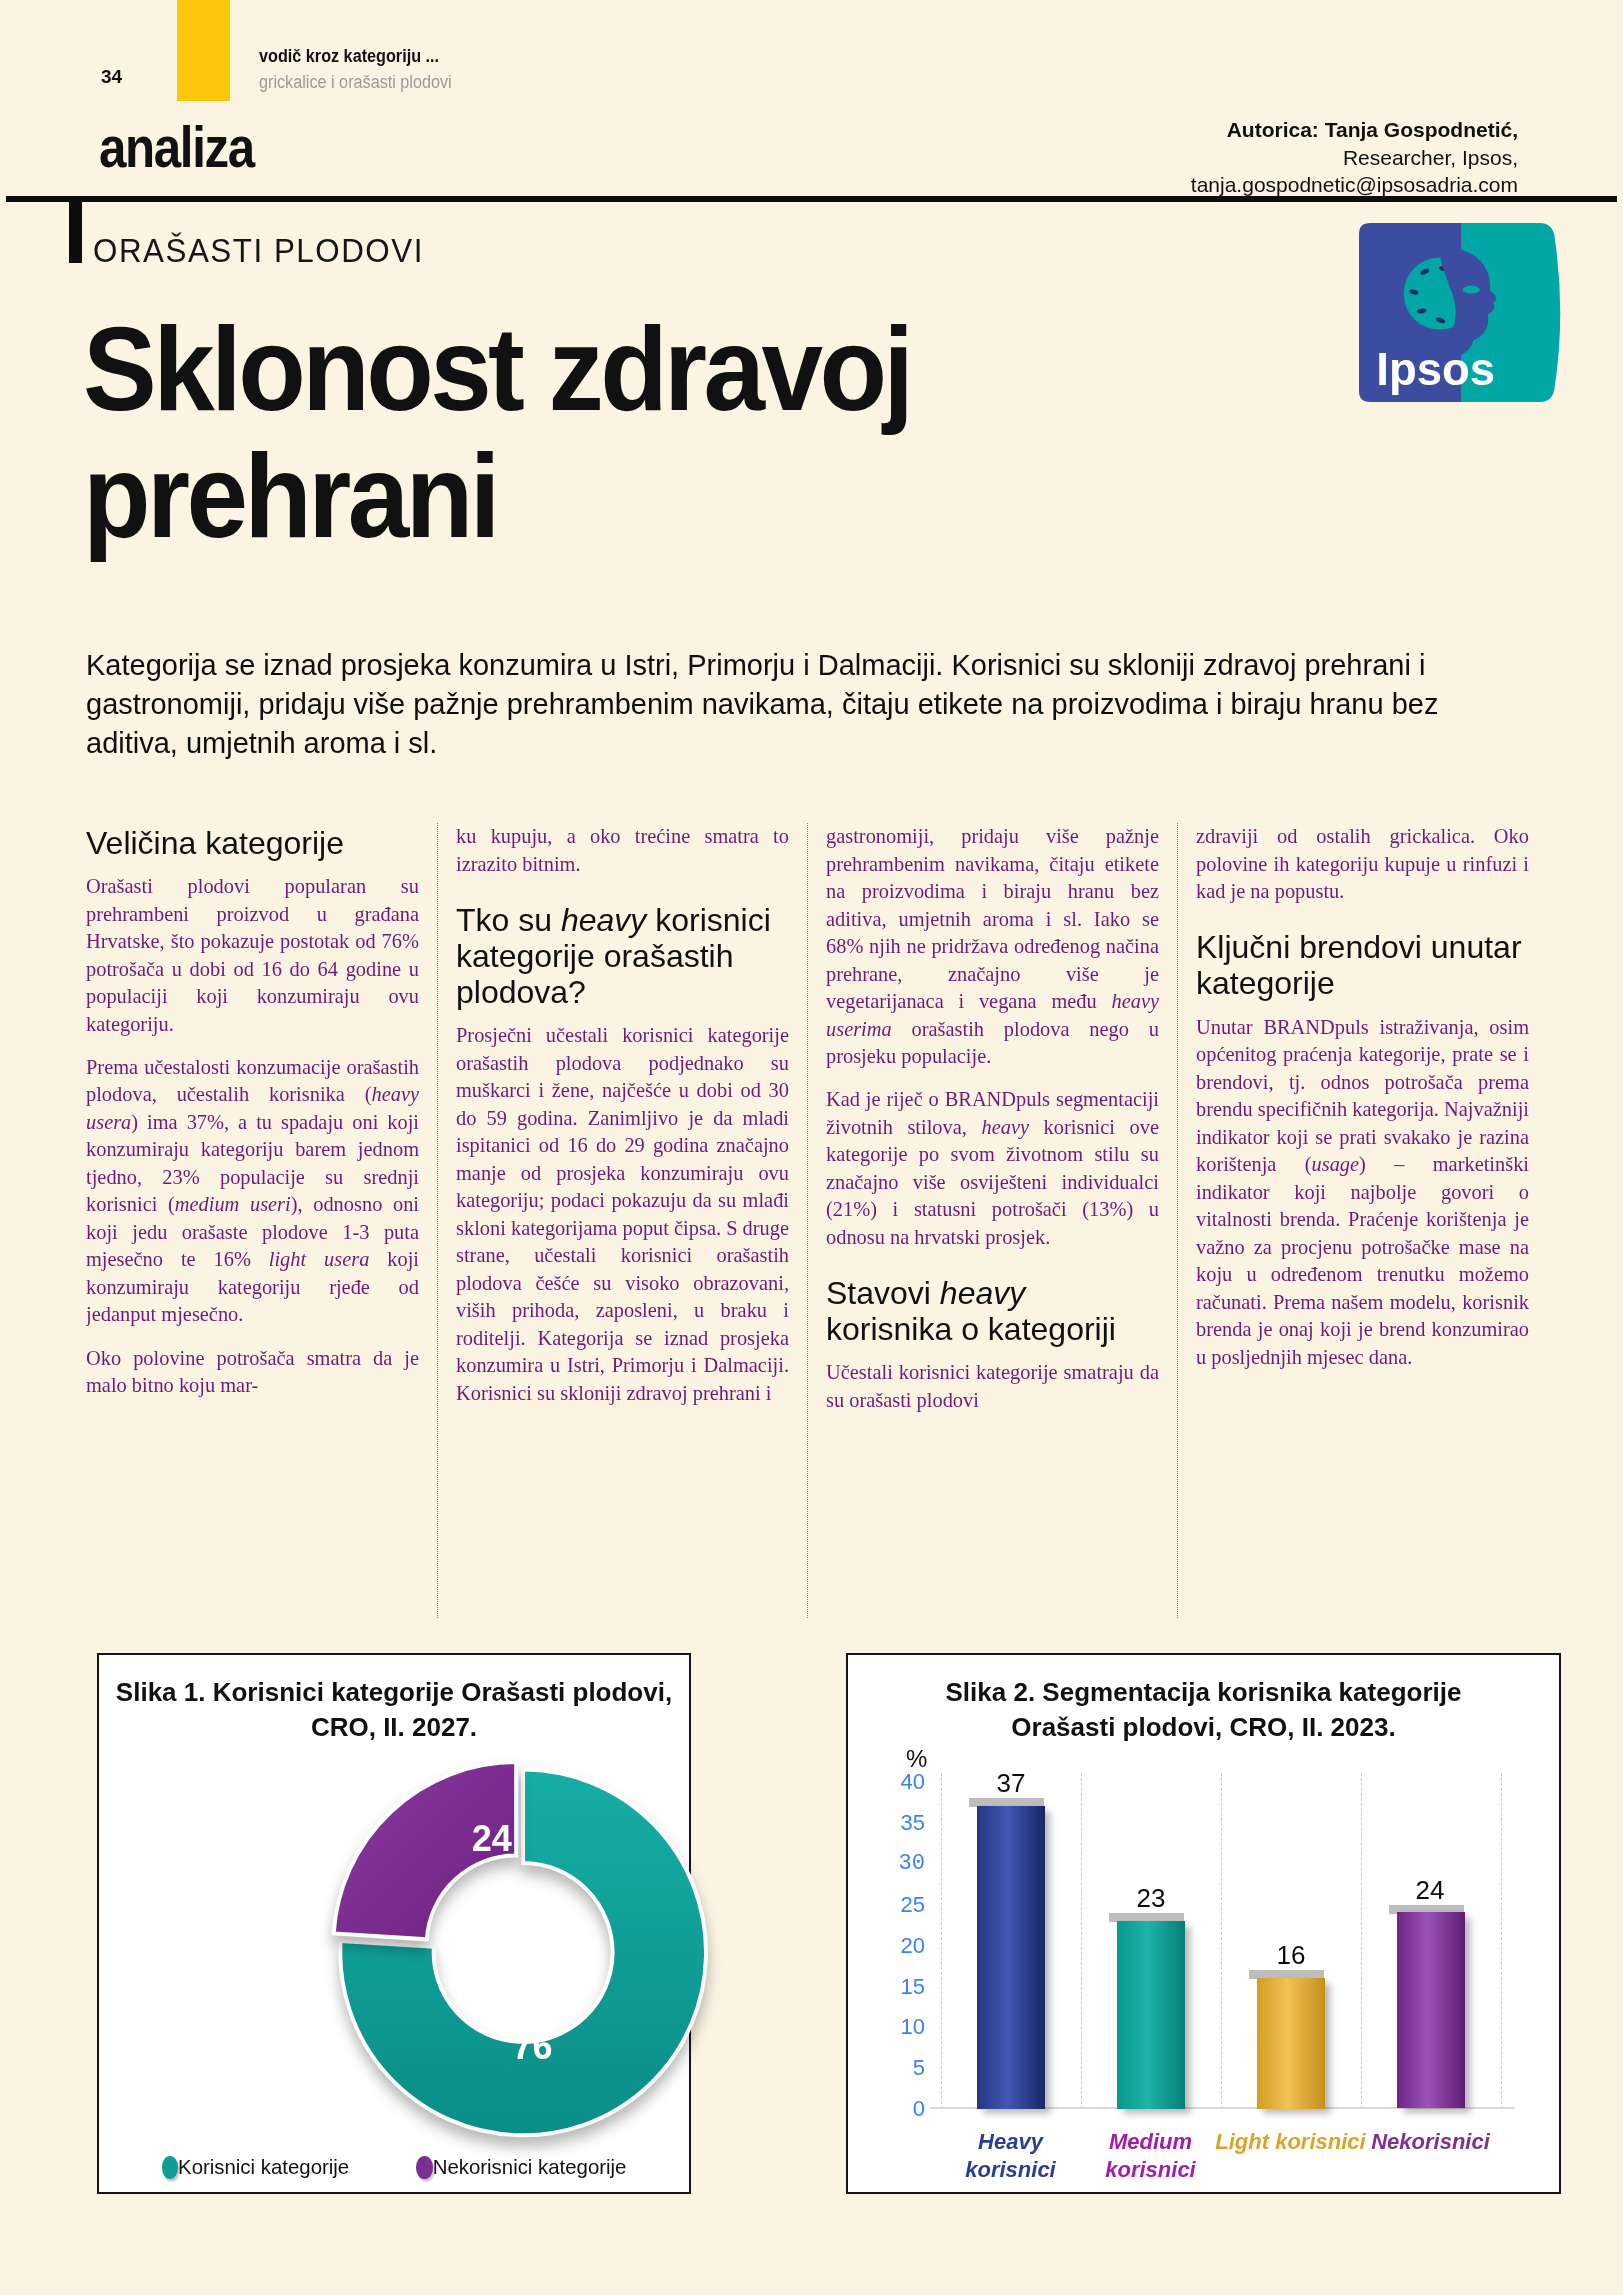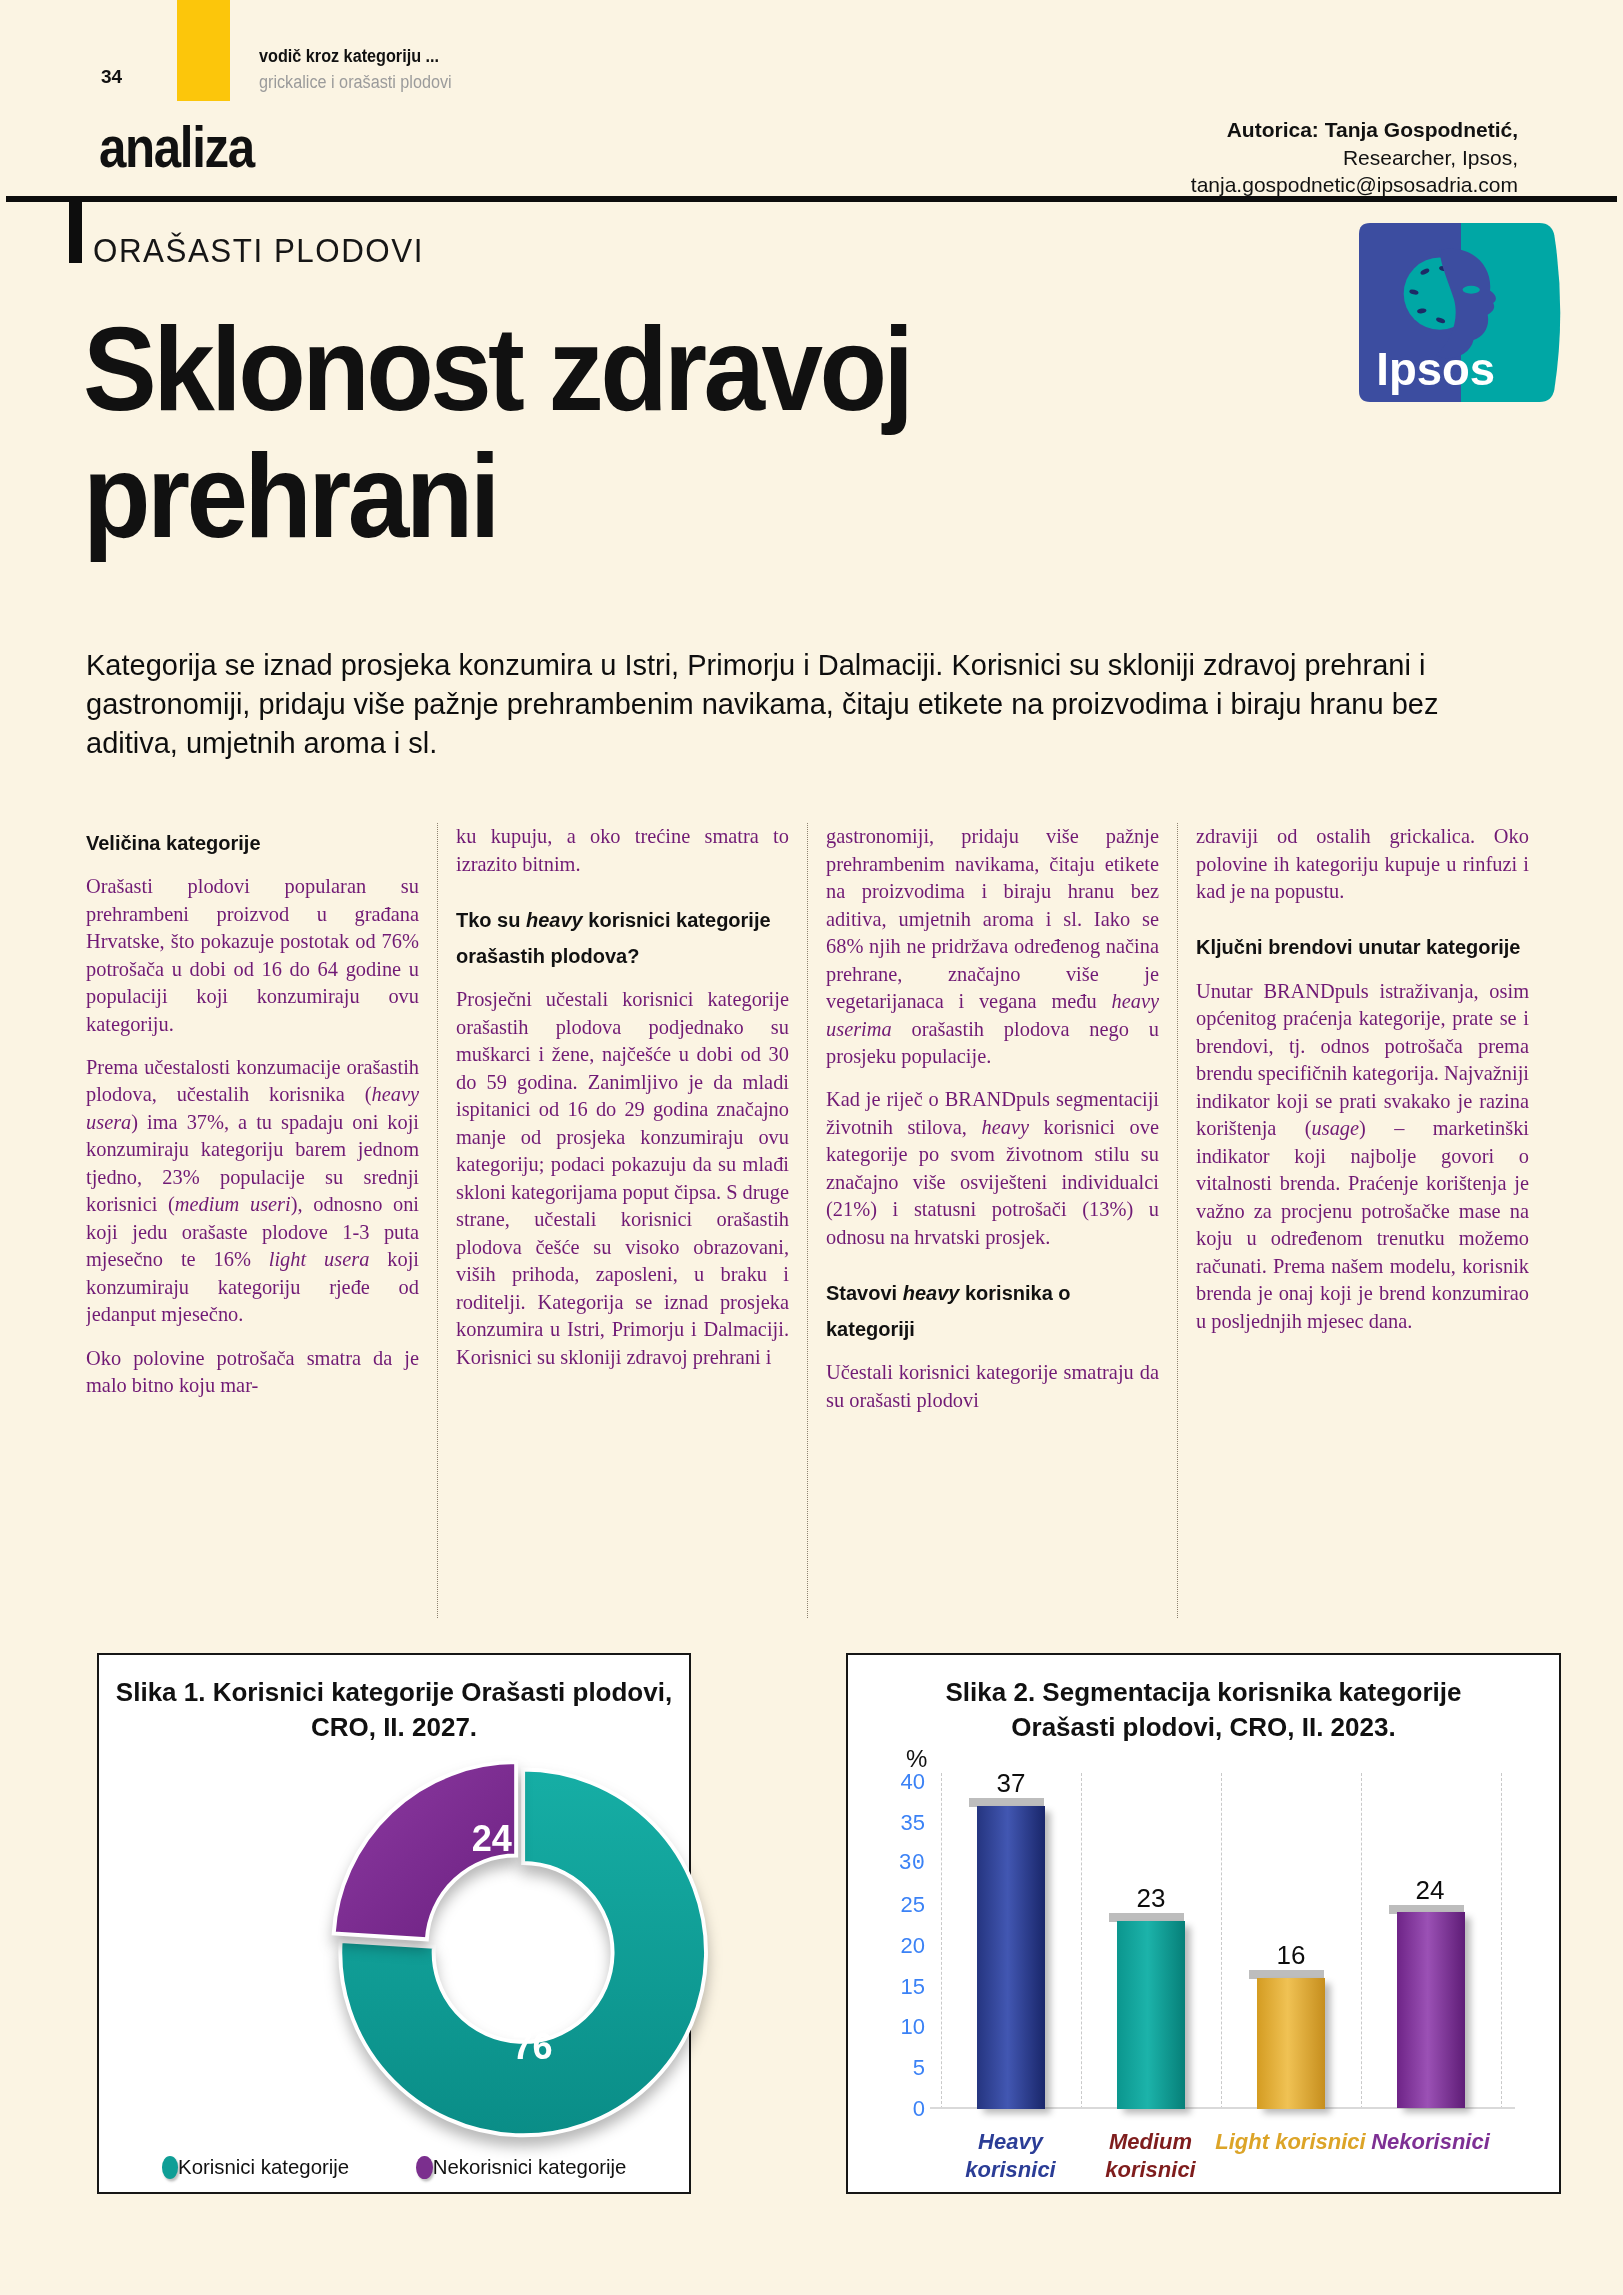--- a/index.html
+++ b/index.html
@@ -25,21 +25,21 @@
   .headline{left:83px;top:305px;font-size:119px;font-weight:800;line-height:127px;letter-spacing:-3.9px;
             transform:scaleX(.93);transform-origin:left top;white-space:nowrap;}
   .lead{left:86px;top:646px;width:1439px;font-size:29px;font-weight:300;line-height:39px;color:#0e0e0e;margin:0;}
 
   .ipsos-logo{left:1359px;top:223px;width:204px;height:179px;}
 
   
   .columns{left:86px;top:823px;width:1450px;height:795px;display:flex;overflow:hidden;}
   .text-column{width:333px;padding-right:18px;margin-right:18px;border-right:1.6px dotted #8d8271;}
   .text-column:last-child{border-right:none;margin-right:0;padding-right:0;}
-  .col-heading{font-size:20px;font-weight:700;line-height:36px;margin:23.6px 0 12.6px;}
+  .col-heading{font-size:32px;font-weight:400;line-height:36px;margin:23.6px 0 12.6px;}
   .text-column .col-heading:first-child{margin-top:1.6px;}
   .col-para{font-family:Liberation Serif, serif;font-size:20.4px;line-height:27.5px;
             text-align:justify;margin:0 0 15.7px;color:#701a75;}
   .col-para em, .col-heading em{font-style:italic;}
 
   
   .figure{position:absolute;top:1653px;height:541px;background:#ffffff;border:2.4px solid #161616;box-sizing:border-box;}
   .figure-1{left:97px;width:594px;}
   .figure-2{left:846px;width:715px;}
   .fig-title{margin:20.4px 7.9px 0;text-align:center;font-size:26px;font-weight:600;line-height:35px;}
@@ -198,21 +198,21 @@
         <div class="bar-cap" style="left: 121px; top: 143px; width: 75px; height: 9.4px;"></div>
         <div class="bar bar-grad-0" style="left: 129px; top: 151px; width: 68px; height: 303px;"></div>
         <div class="bar-value" style="left: 116px; top: 113px; width: 94px;">37</div>
         <div class="cat-label" style="left: 76px; width: 173px; color: rgb(43, 61, 150);">
           <div>Heavy</div>
           <div>korisnici</div>
         </div>
         <div class="bar-cap" style="left: 261px; top: 258px; width: 75px; height: 9.4px;"></div>
         <div class="bar bar-grad-1" style="left: 269px; top: 266px; width: 68px; height: 188px;"></div>
         <div class="bar-value" style="left: 256px; top: 228px; width: 94px;">23</div>
-        <div class="cat-label" style="left: 216px; width: 173px; color: #7f1d1d;">
+        <div class="cat-label" style="left: 216px; width: 173px; color: #a21caf;">
           <div>Medium</div>
           <div>korisnici</div>
         </div>
         <div class="bar-cap" style="left: 401px; top: 315px; width: 75px; height: 9.4px;"></div>
         <div class="bar bar-grad-2" style="left: 409px; top: 323px; width: 68px; height: 131px;"></div>
         <div class="bar-value" style="left: 396px; top: 285px; width: 94px;">16</div>
         <div class="cat-label" style="left: 356px; width: 173px; color: rgb(220, 164, 40);">
           <div>Light korisnici</div>
         </div>
         <div class="bar-cap" style="left: 541px; top: 250px; width: 75px; height: 9.4px;"></div>

